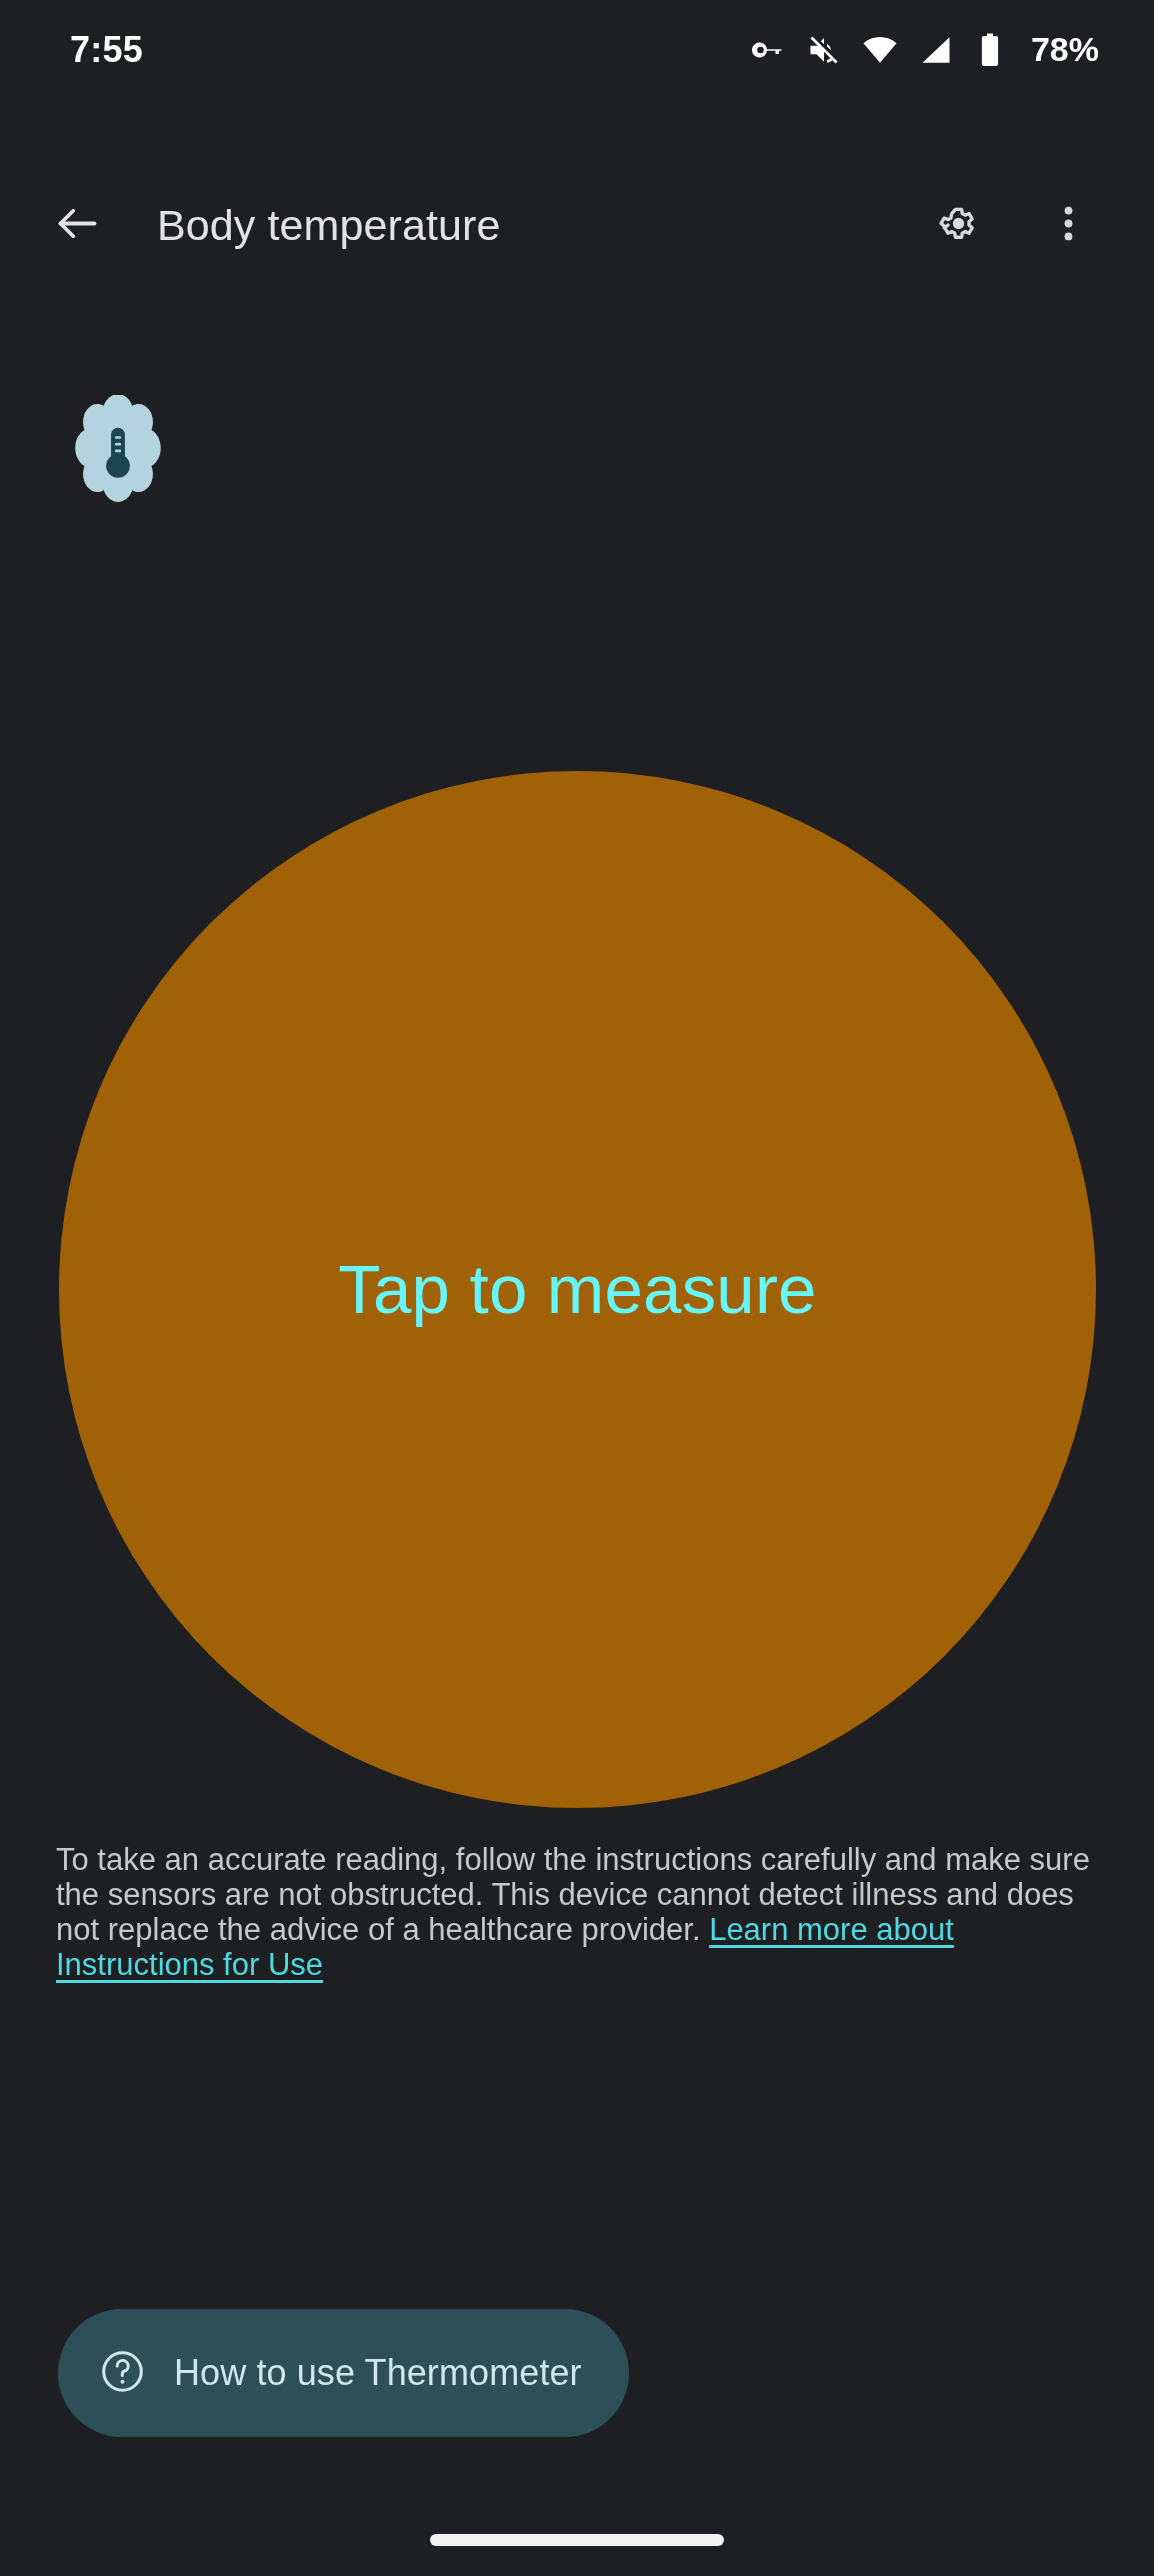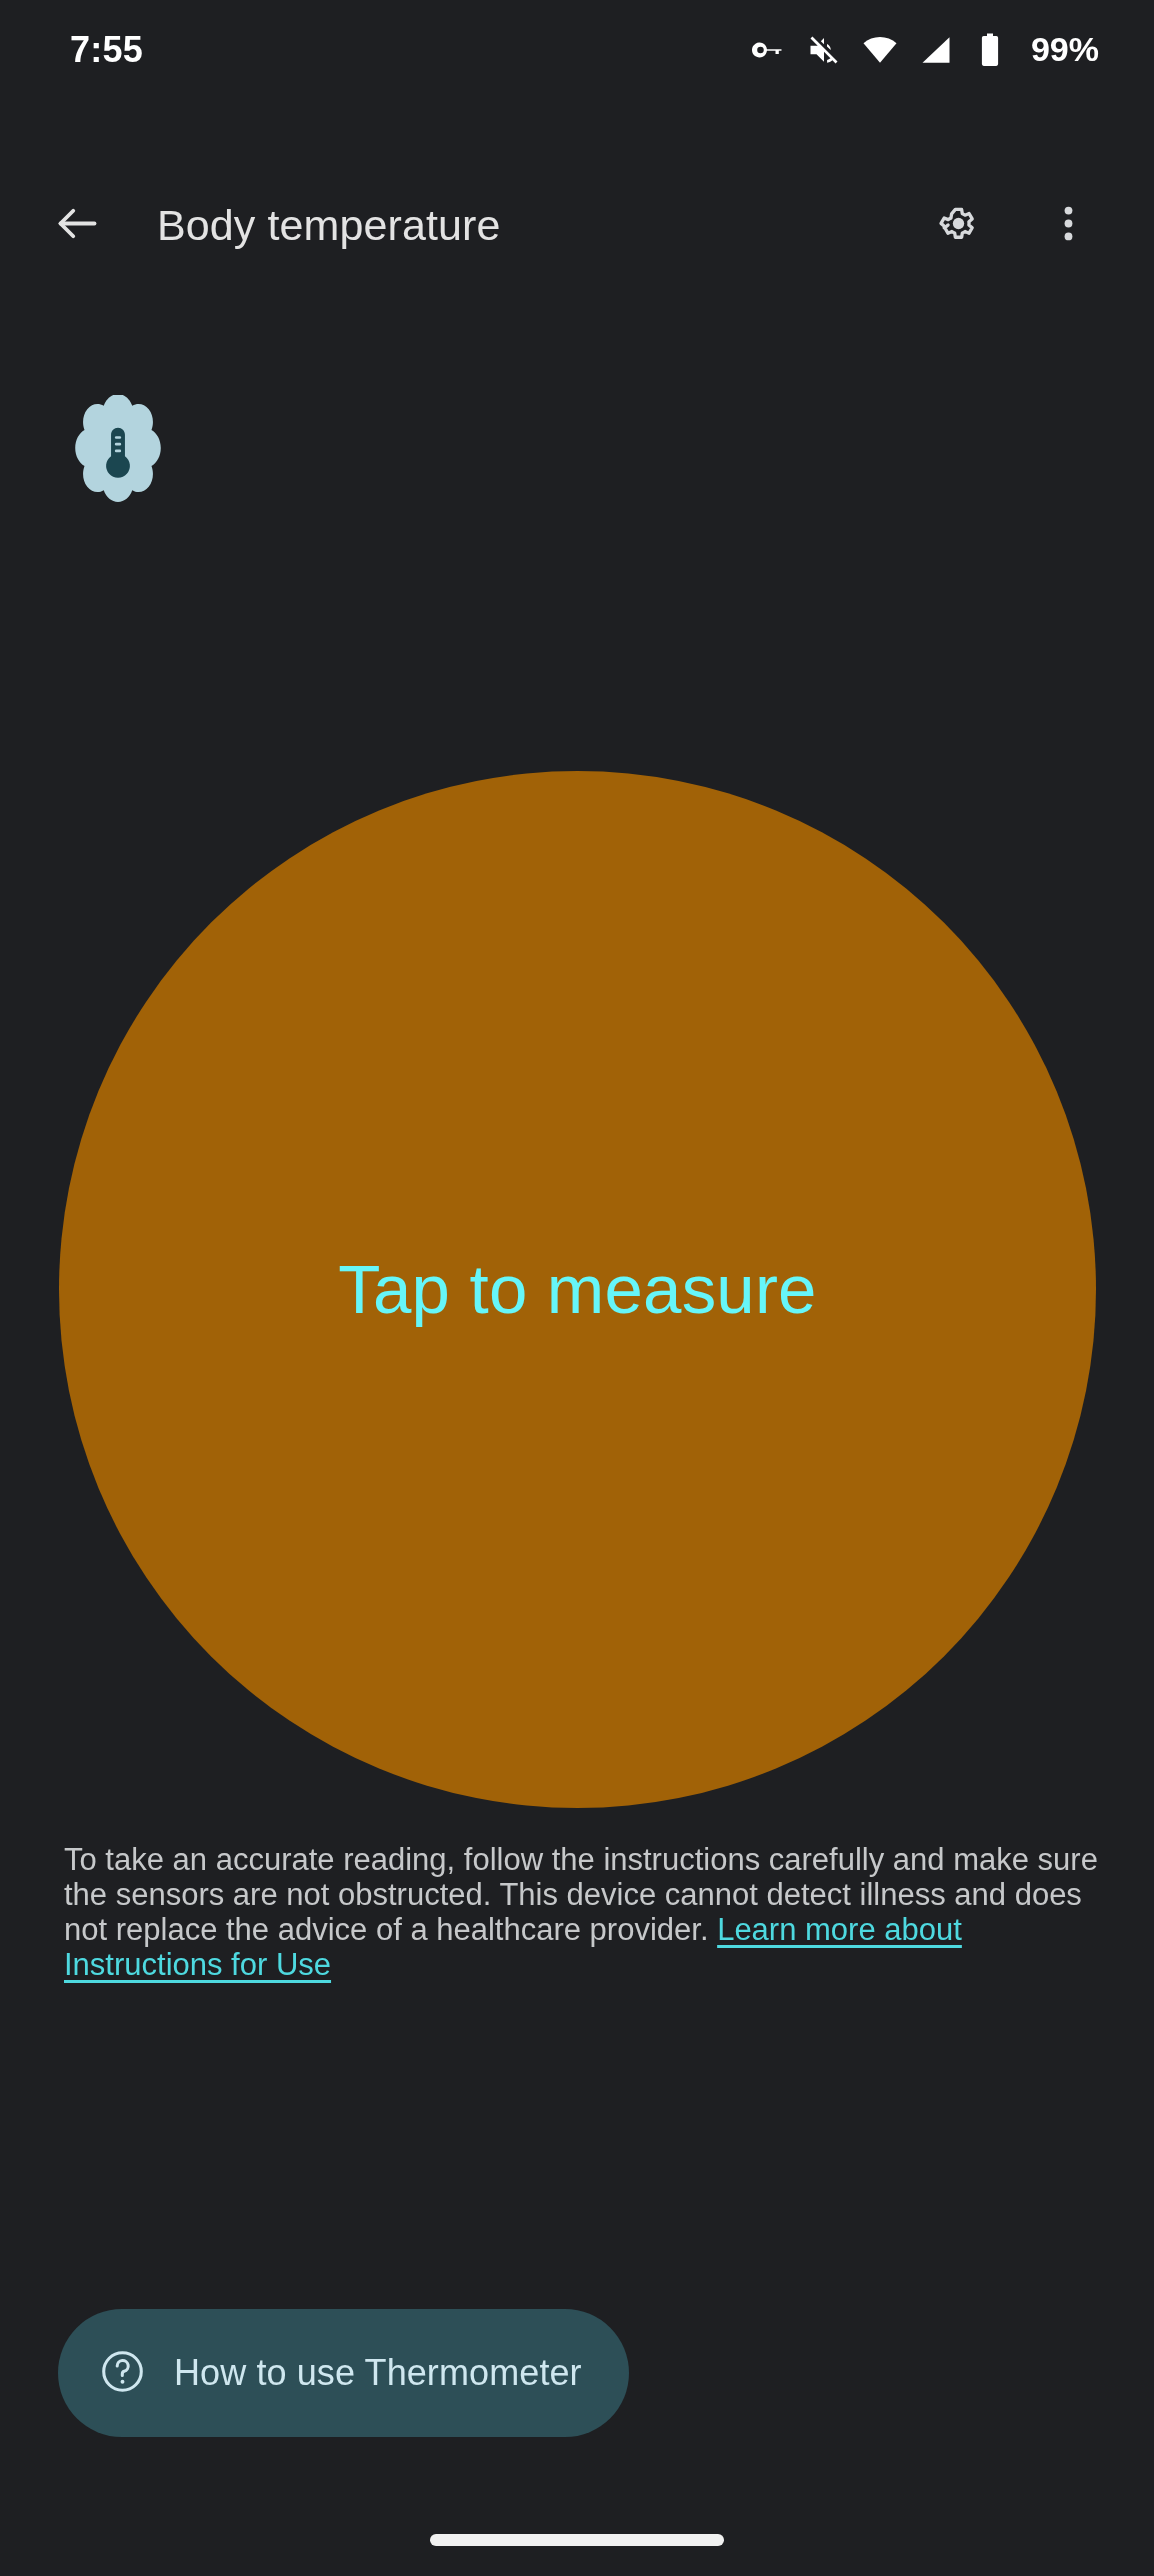--- a/index.html
+++ b/index.html
@@ -101,21 +101,20 @@
 
   
   .disclaimer {
     position:absolute;
     left:56px; top:1842px;
     width:1046px;
     color:#c6c8ca;
     font-size:31px;
     line-height:35px;
     font-weight:400;
-    margin-left:8px;
   }
   .disclaimer a {
     color:#4ed9e0;
     text-decoration:underline;
     text-underline-offset:4.5px;
     cursor:pointer;
   }
 
   
   .howto-btn {
@@ -180,21 +179,21 @@
           <path d="M3 20.5h18V3.5L3 20.5z"></path>
         </svg>
       </span>
 
       <span>
         <svg width="32" height="36" viewBox="0 0 16 24" fill="#ffffff">
           <path d="M6 1h4v1.6h2.2A1.2 1.2 0 0 1 13.4 3.8v17.6a1.2 1.2 0 0 1-1.2 1.2H3.8a1.2 1.2 0 0 1-1.2-1.2V3.8a1.2 1.2 0 0 1 1.2-1.2H6V1z"></path>
         </svg>
       </span>
 
-      <span class="battery-pct">99%</span>
+      <span class="battery-pct">78%</span>
     </div>
   </div>
 
   <div class="app-bar">
 
     <div class="back-btn">
       <span>
         <svg width="51" height="51" viewBox="0 0 24 24" fill="none" stroke="#e3e3e3" stroke-width="1.8" stroke-linecap="round" stroke-linejoin="round">
           <path d="M20 12H4"></path>
           <path d="M10 6l-6 6 6 6"></path>

